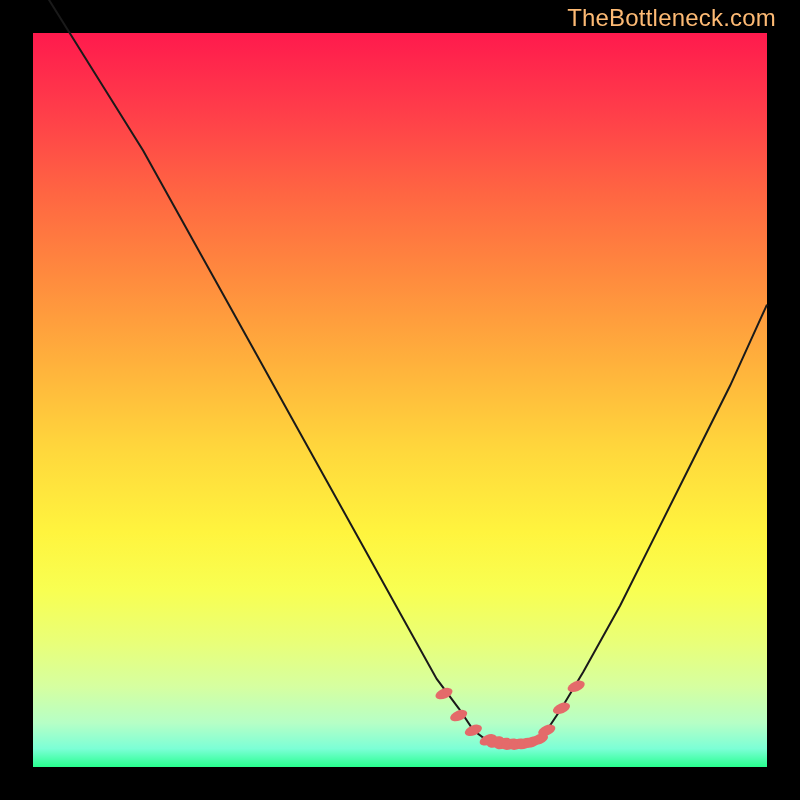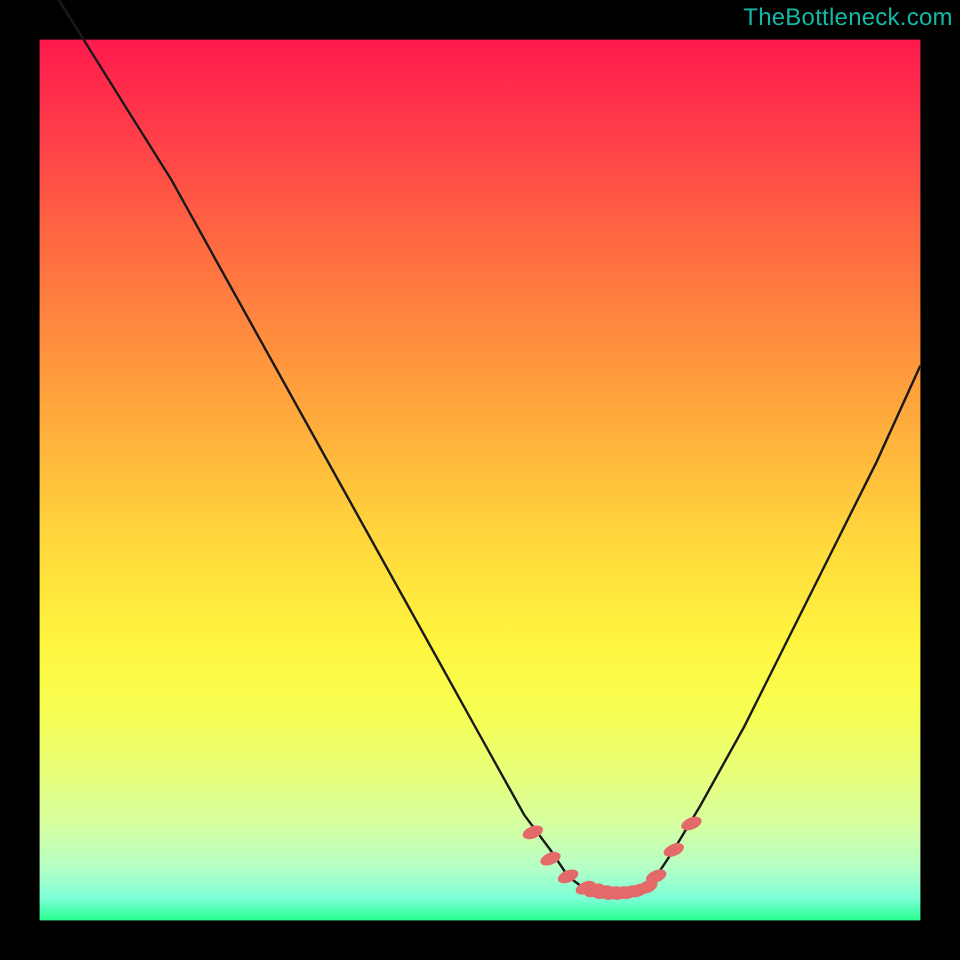--- a/index.html
+++ b/index.html
@@ -13,23 +13,23 @@
   }
   .frame {
     position: relative;
     width: 800px;
     height: 800px;
     background: #000;
   }
   .watermark {
     position: absolute;
     top: 4px;
-    right: 6px;
-    color: #14b8a6;
-    font-size: 20px;
+    right: 24px;
+    color: #fdba74;
+    font-size: 24px;
     font-weight: 500;
     letter-spacing: 0.2px;
   }
   .plot-area {
     position: absolute;
     left: 33px;
     top: 33px;
     width: 734px;
     height: 734px;
     background: linear-gradient(to bottom,

